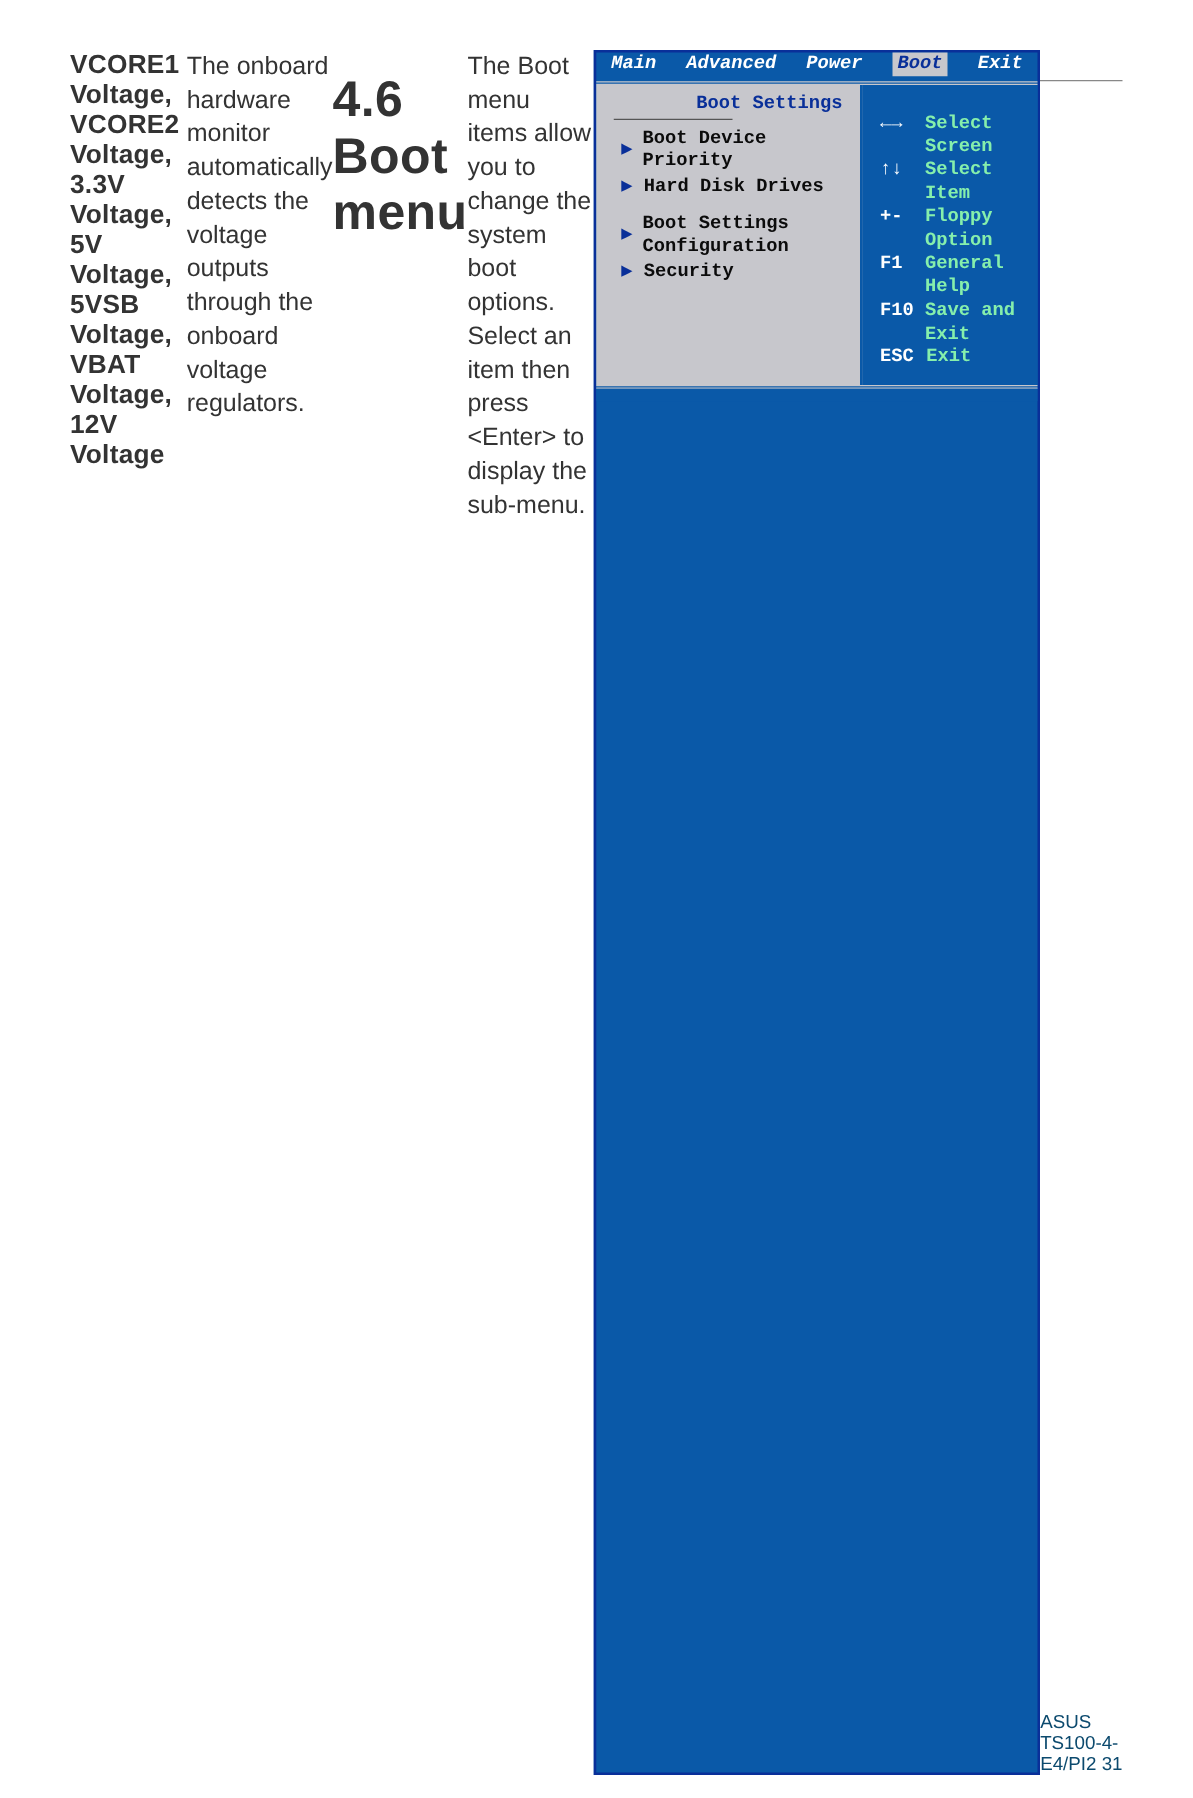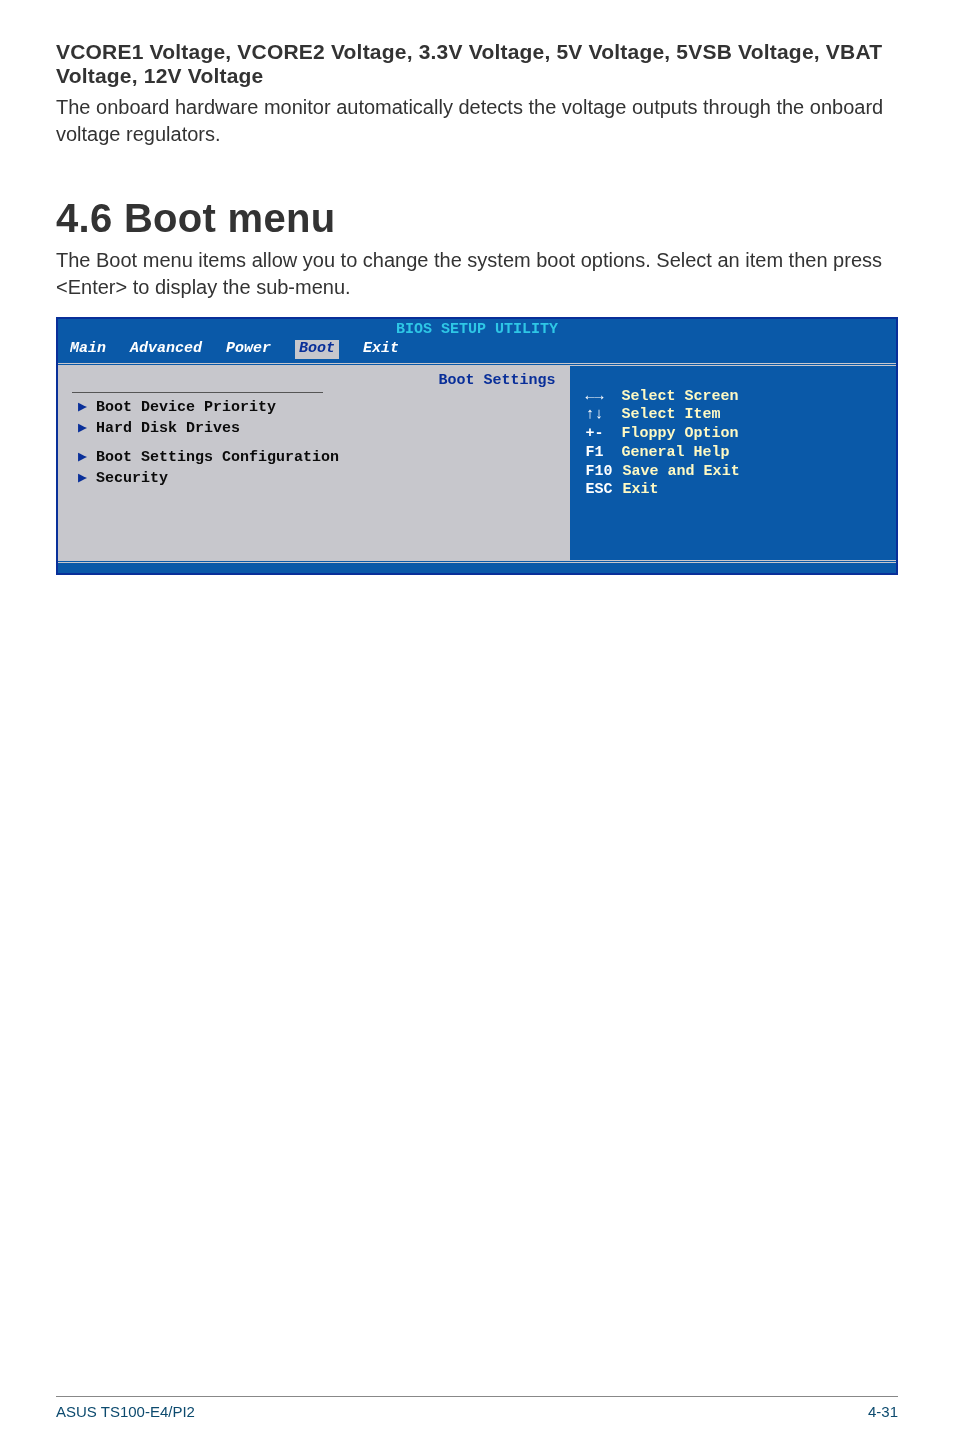--- a/index.html
+++ b/index.html
@@ -19,21 +19,20 @@
     background:var(--page-bg);
     font-family: Arial, Helvetica, sans-serif;
     color:var(--body-text);
   }
 
   .page {
     box-sizing:border-box;
     padding: 40px 56px 18px 56px;
     height:100%;
     display:flex;
-    flex-direction:column;
   }
 
   
   h3.doc-heading {
     font-size:21px;
     font-weight:700;
     margin:0 0 6px 0;
     letter-spacing:0.2px;
   }
   p.doc-para {
@@ -134,21 +133,21 @@
     background:var(--bios-blue);
     color:#fff;
     padding:6px 14px 12px 14px;
   }
   .help-block { white-space:pre-wrap; }
   .keys-block { margin-top:16px; }
   .key-row {
     display:flex; gap:10px;
   }
   .key-sym { min-width:26px; color:#fff; }
-  .key-lbl { color:#fef9c3; }
+  .key-lbl { color:#86efac; }
 
   .bios-footer {
     height:10px;
     background:var(--bios-blue);
   }
 
   
   .page-spacer { flex:1 1 auto; }
   .page-footer {
     display:flex;
@@ -170,23 +169,20 @@
   <h3 class="doc-heading">VCORE1 Voltage, VCORE2 Voltage, 3.3V Voltage, 5V Voltage, 5VSB Voltage, VBAT Voltage, 12V Voltage</h3>
 
   <p class="doc-para">The onboard hardware monitor automatically detects the voltage outputs through the onboard voltage regulators.</p>
 
   <h2 class="section-title">4.6 Boot menu</h2>
 
   <p class="doc-para" style="margin-bottom:16px">The Boot menu items allow you to change the system boot options. Select an item then press &lt;Enter&gt; to display the sub-menu.</p>
 
   <div class="bios">
 
-    <div class="bios-topbar">
-      <span class="bios-title">BIOS SETUP UTILITY</span>
-    </div>
 
     <div class="bios-tabs">
       <span class="bios-tab">Main</span>
       <span class="bios-tab">Advanced</span>
       <span class="bios-tab">Power</span>
       <span class="bios-tab selected">Boot</span>
       <span class="bios-tab">Exit</span>
     </div>
 
     <div class="bios-body">

